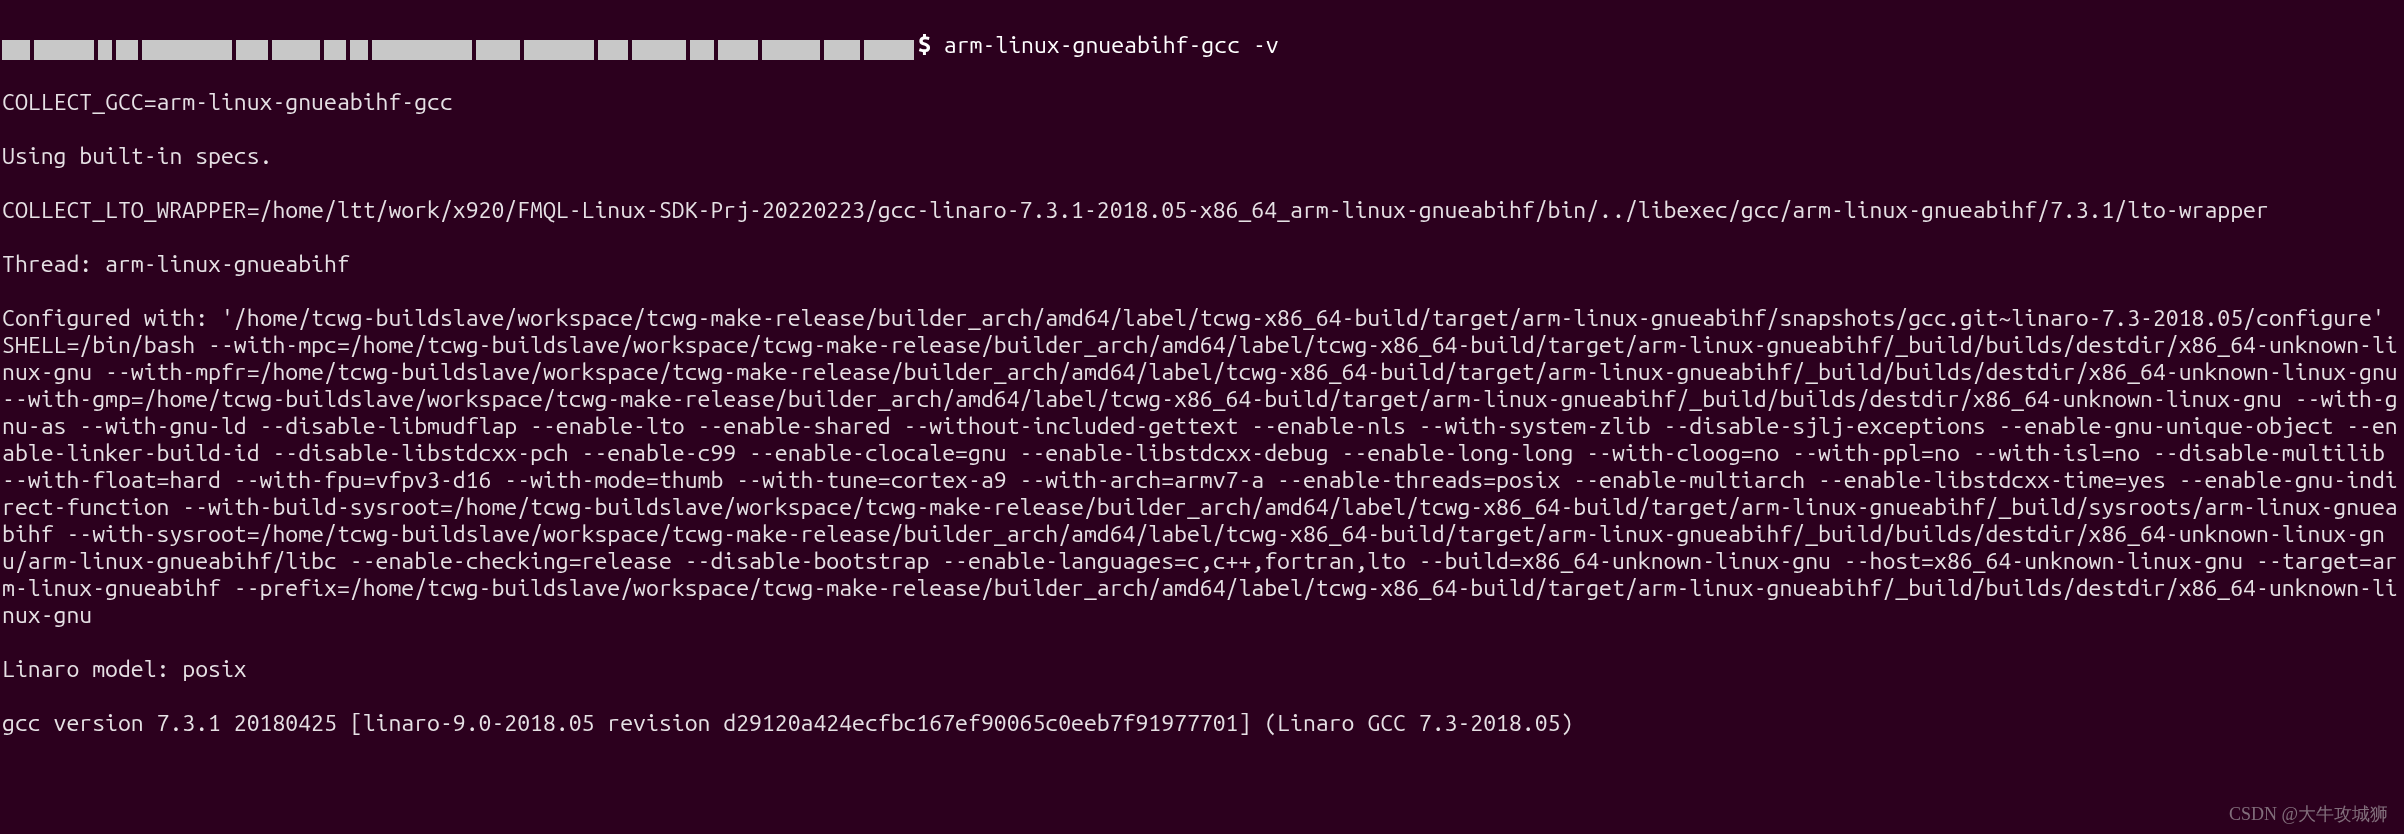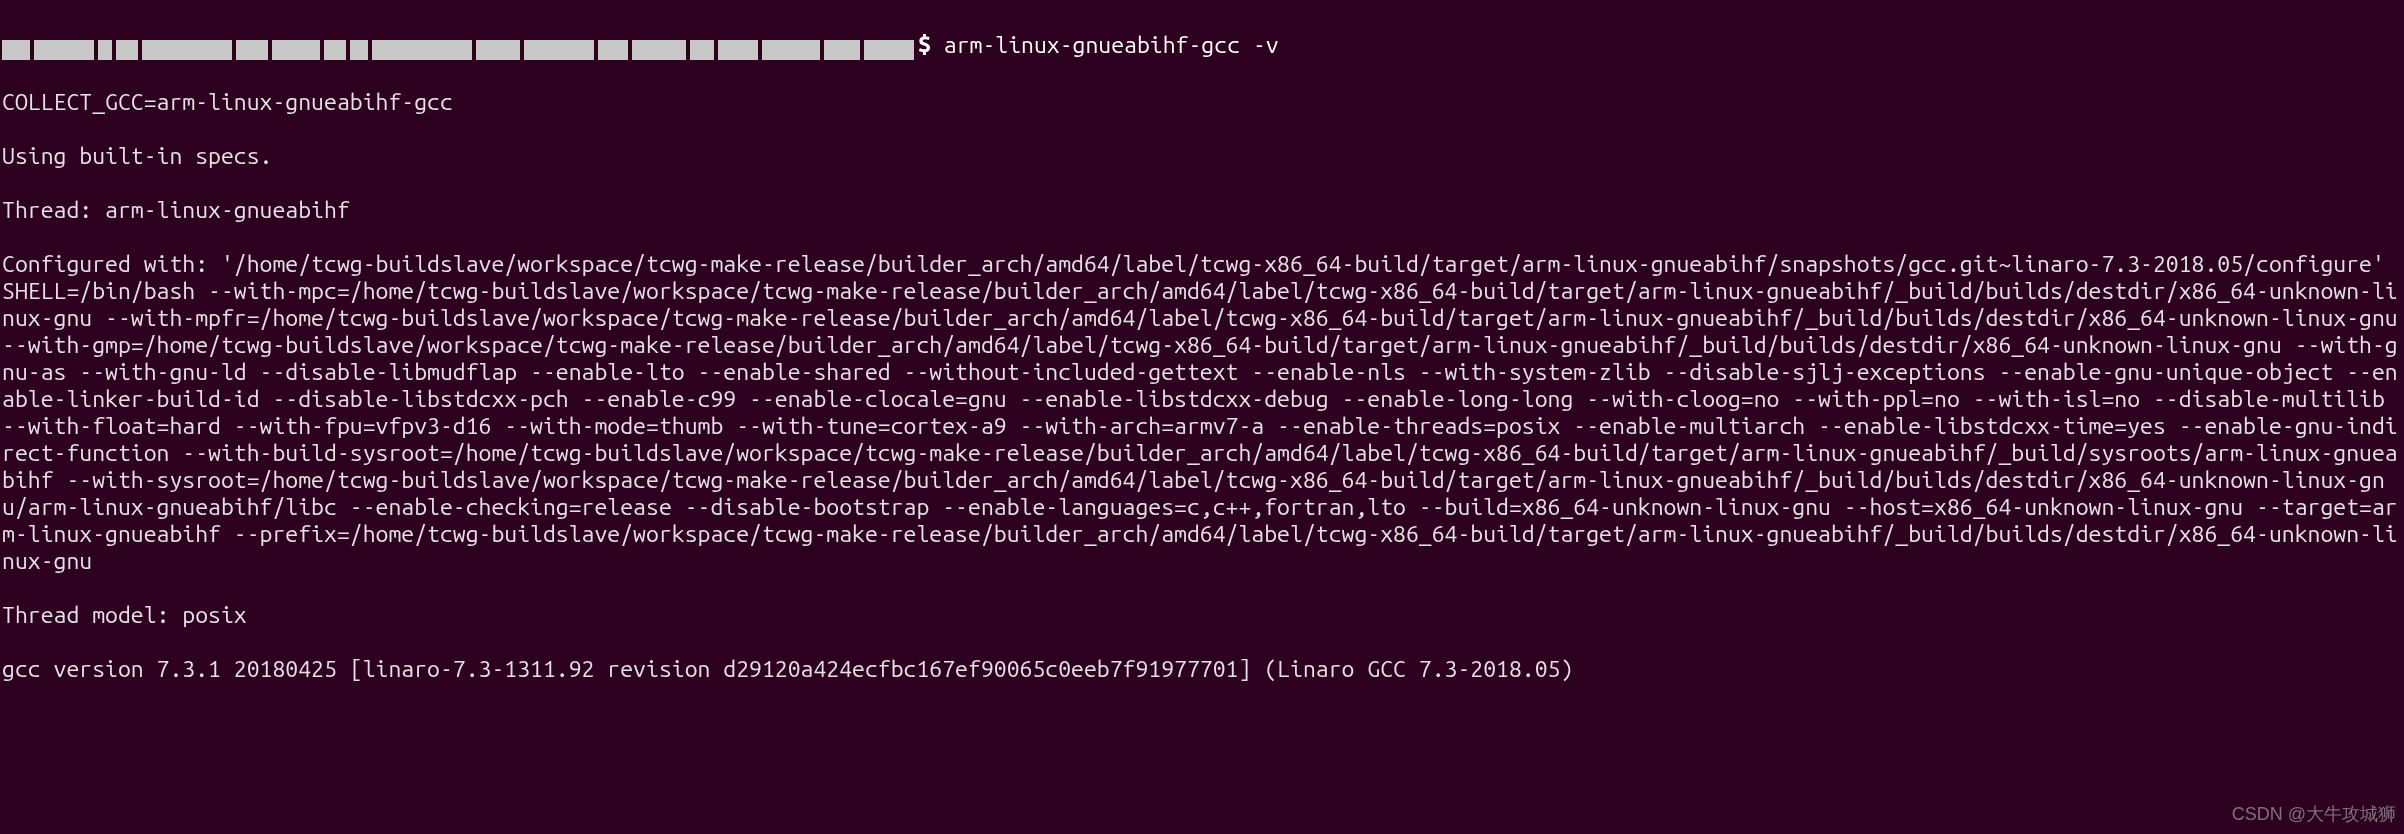--- a/index.html
+++ b/index.html
@@ -37,34 +37,35 @@
   }
   .prompt-dollar {
     color: #ffffff;
     font-weight: bold;
   }
   .cmd {
     color: #ffffff;
   }
   .watermark {
     position: absolute;
-    right: 8px;
+    right: 16px;
     bottom: 6px;
     color: rgba(200,200,200,0.55);
     font-size: 18px;
-    font-family: Liberation Sans, sans-serif;
+    font-family: Liberation Serif, serif;
     pointer-events: none;
   }
   .line { display: block; }
 </style>
 </head>
 <body>
 
 <div class="terminal">
 <span class="line"><span class="censor"><span class="c-block" style="width:28px"></span><span class="c-block" style="width:60px"></span><span class="c-block" style="width:14px"></span><span class="c-block" style="width:22px"></span><span class="c-block" style="width:90px"></span><span class="c-block" style="width:32px"></span><span class="c-block" style="width:48px"></span><span class="c-block" style="width:22px"></span><span class="c-block" style="width:18px"></span><span class="c-block" style="width:100px"></span><span class="c-block" style="width:44px"></span><span class="c-block" style="width:70px"></span><span class="c-block" style="width:30px"></span><span class="c-block" style="width:54px"></span><span class="c-block" style="width:24px"></span><span class="c-block" style="width:40px"></span><span class="c-block" style="width:58px"></span><span class="c-block" style="width:36px"></span><span class="c-block" style="width:50px"></span></span><span class="prompt-dollar">$</span><span class="cmd"> arm-linux-gnueabihf-gcc -v</span></span>
 <span class="line">COLLECT_GCC=arm-linux-gnueabihf-gcc</span>
 <span class="line">Using built-in specs.</span>
+<span class="line">COLLECT_LTO_WRAPPER=/home/ltt/work/x920/FMQL-Linux-SDK-Prj-20220223/gcc-linaro-7.3.1-2018.05-x86_64_arm-linux-gnueabihf/bin/../libexec/gcc/arm-linux-gnueabihf/7.3.1/lto-wrapper</span>
 <span class="line">Thread: arm-linux-gnueabihf</span>
 <span class="line">Configured with: '/home/tcwg-buildslave/workspace/tcwg-make-release/builder_arch/amd64/label/tcwg-x86_64-build/target/arm-linux-gnueabihf/snapshots/gcc.git~linaro-7.3-2018.05/configure' SHELL=/bin/bash --with-mpc=/home/tcwg-buildslave/workspace/tcwg-make-release/builder_arch/amd64/label/tcwg-x86_64-build/target/arm-linux-gnueabihf/_build/builds/destdir/x86_64-unknown-linux-gnu --with-mpfr=/home/tcwg-buildslave/workspace/tcwg-make-release/builder_arch/amd64/label/tcwg-x86_64-build/target/arm-linux-gnueabihf/_build/builds/destdir/x86_64-unknown-linux-gnu --with-gmp=/home/tcwg-buildslave/workspace/tcwg-make-release/builder_arch/amd64/label/tcwg-x86_64-build/target/arm-linux-gnueabihf/_build/builds/destdir/x86_64-unknown-linux-gnu --with-gnu-as --with-gnu-ld --disable-libmudflap --enable-lto --enable-shared --without-included-gettext --enable-nls --with-system-zlib --disable-sjlj-exceptions --enable-gnu-unique-object --enable-linker-build-id --disable-libstdcxx-pch --enable-c99 --enable-clocale=gnu --enable-libstdcxx-debug --enable-long-long --with-cloog=no --with-ppl=no --with-isl=no --disable-multilib --with-float=hard --with-fpu=vfpv3-d16 --with-mode=thumb --with-tune=cortex-a9 --with-arch=armv7-a --enable-threads=posix --enable-multiarch --enable-libstdcxx-time=yes --enable-gnu-indirect-function --with-build-sysroot=/home/tcwg-buildslave/workspace/tcwg-make-release/builder_arch/amd64/label/tcwg-x86_64-build/target/arm-linux-gnueabihf/_build/sysroots/arm-linux-gnueabihf --with-sysroot=/home/tcwg-buildslave/workspace/tcwg-make-release/builder_arch/amd64/label/tcwg-x86_64-build/target/arm-linux-gnueabihf/_build/builds/destdir/x86_64-unknown-linux-gnu/arm-linux-gnueabihf/libc --enable-checking=release --disable-bootstrap --enable-languages=c,c++,fortran,lto --build=x86_64-unknown-linux-gnu --host=x86_64-unknown-linux-gnu --target=arm-linux-gnueabihf --prefix=/home/tcwg-buildslave/workspace/tcwg-make-release/builder_arch/amd64/label/tcwg-x86_64-build/target/arm-linux-gnueabihf/_build/builds/destdir/x86_64-unknown-linux-gnu</span>
-<span class="line">Thread model: posix</span>
-<span class="line">gcc version 7.3.1 20180425 [linaro-7.3-1311.92 revision d29120a424ecfbc167ef90065c0eeb7f91977701] (Linaro GCC 7.3-2018.05) </span>
+<span class="line">Linaro model: posix</span>
+<span class="line">gcc version 7.3.1 20180425 [linaro-9.0-2018.05 revision d29120a424ecfbc167ef90065c0eeb7f91977701] (Linaro GCC 7.3-2018.05) </span>
 <div class="watermark">CSDN @大牛攻城狮</div>
 </div>
 
 </body></html>

